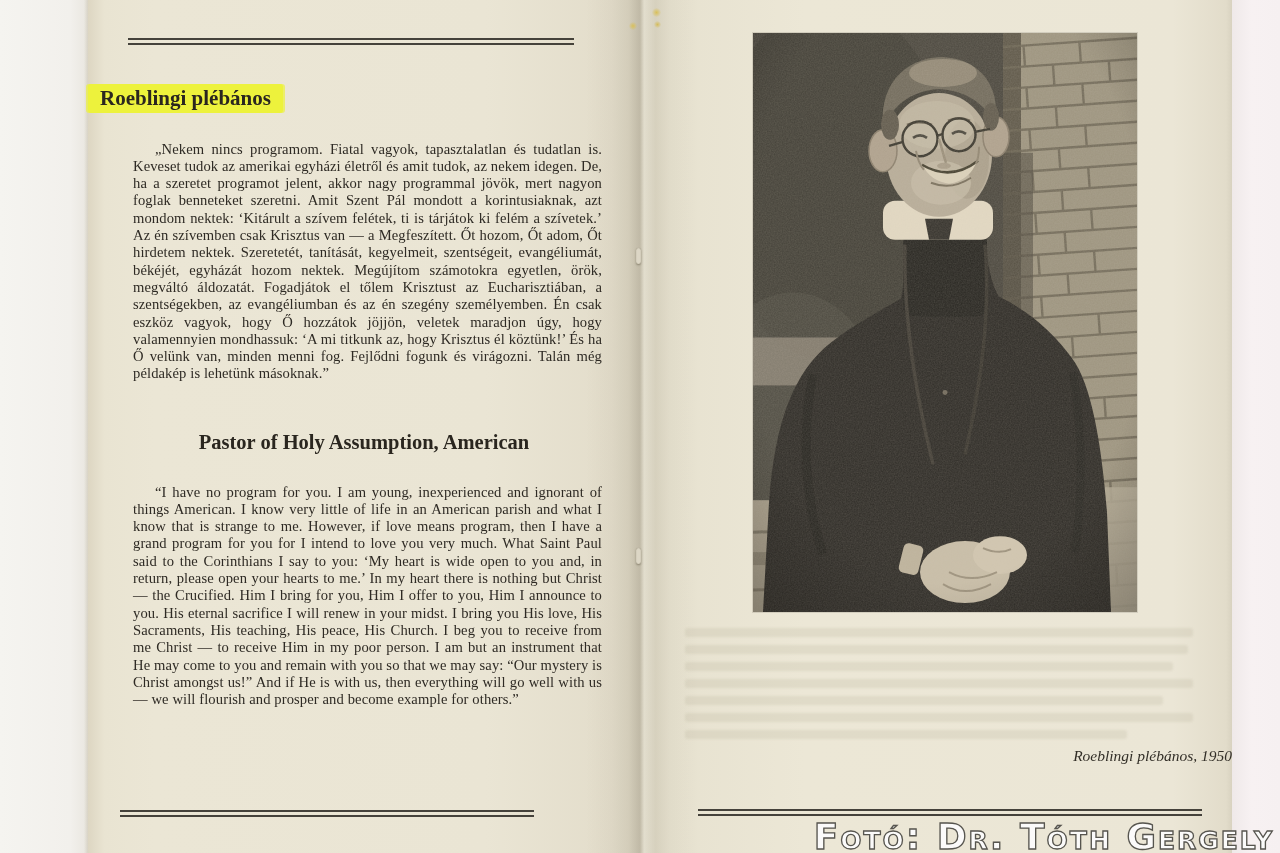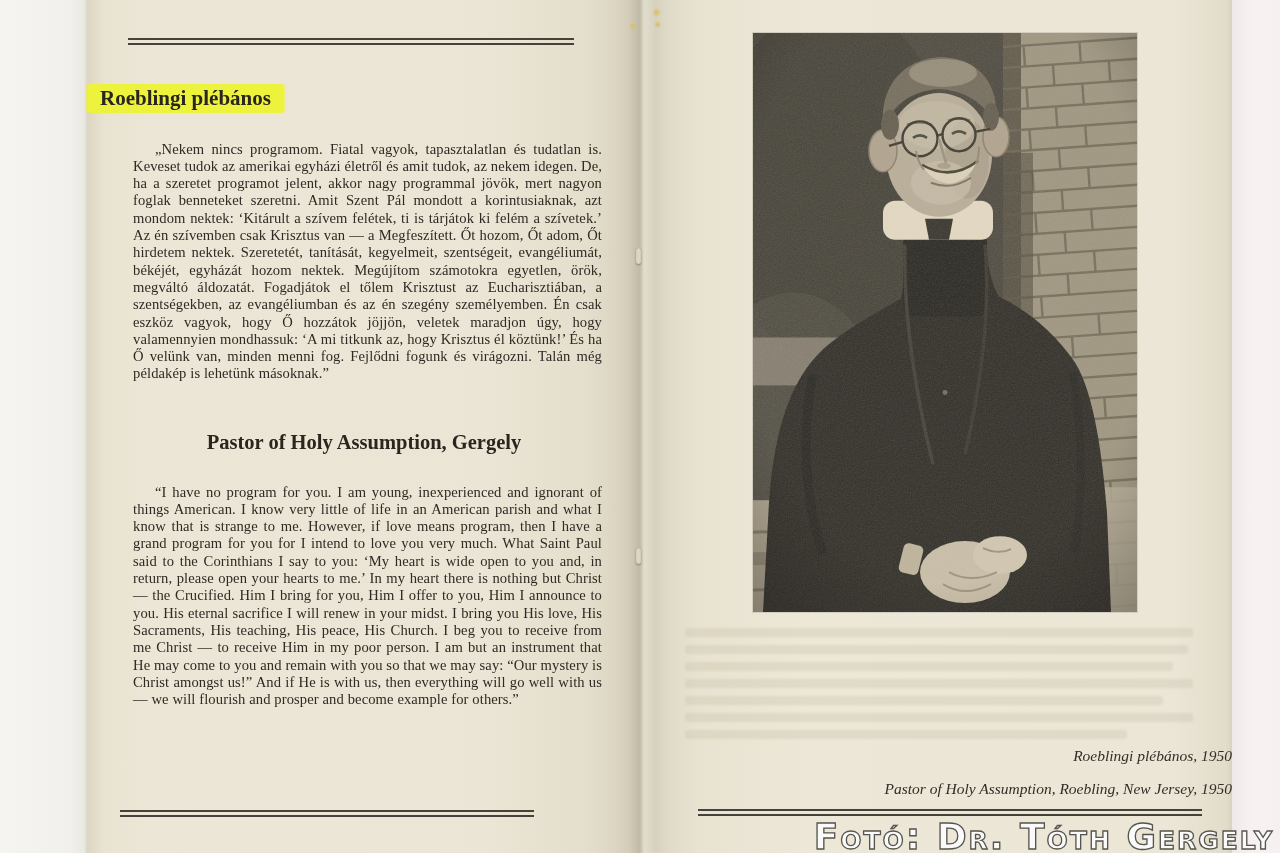--- a/index.html
+++ b/index.html
@@ -79,21 +79,21 @@
 <div class="page-edge"></div>
 
 <div class="book">
 
   <div class="page-left">
     <div class="rule rule-top-left"></div>
     <div class="title-hu">
       <span class="highlight">Roeblingi plébános</span>
     </div>
     <p class="para para-hu">„Nekem nincs programom. Fiatal vagyok, tapasztalatlan és tudatlan is. Keveset tudok az amerikai egyházi életről és amit tudok, az nekem idegen. De, ha a szeretet programot jelent, akkor nagy programmal jövök, mert nagyon foglak benneteket szeretni. Amit Szent Pál mondott a korintusiaknak, azt mondom nektek: ‘Kitárult a szívem felétek, ti is tárjátok ki felém a szívetek.’ Az én szívemben csak Krisztus van — a Megfeszített. Őt hozom, Őt adom, Őt hirdetem nektek. Szeretetét, tanítását, kegyelmeit, szentségeit, evangéliumát, békéjét, egyházát hozom nektek. Megújítom számotokra egyetlen, örök, megváltó áldozatát. Fogadjátok el tőlem Krisztust az Eucharisztiában, a szentségekben, az evangéliumban és az én szegény személyemben. Én csak eszköz vagyok, hogy Ő hozzátok jöjjön, veletek maradjon úgy, hogy valamennyien mondhassuk: ‘A mi titkunk az, hogy Krisztus él köztünk!’ És ha Ő velünk van, minden menni fog. Fejlődni fogunk és virágozni. Talán még példakép is lehetünk másoknak.”</p>
-    <div class="heading-en">Pastor of Holy Assumption, Gergely</div>
+    <div class="heading-en">Pastor of Holy Assumption, American</div>
     <p class="para para-en">“I have no program for you. I am young, inexperienced and ignorant of things American. I know very little of life in an American parish and what I know that is strange to me. However, if love means program, then I have a grand program for you for I intend to love you very much. What Saint Paul said to the Corinthians I say to you: ‘My heart is wide open to you and, in return, please open your hearts to me.’ In my heart there is nothing but Christ — the Crucified. Him I bring for you, Him I offer to you, Him I announce to you. His eternal sacrifice I will renew in your midst. I bring you His love, His Sacraments, His teaching, His peace, His Church. I beg you to receive from me Christ — to receive Him in my poor person. I am but an instrument that He may come to you and remain with you so that we may say: “Our mystery is Christ amongst us!” And if He is with us, then everything will go well with us — we will flourish and prosper and become example for others.”</p>
     <div class="rule rule-bottom-left"></div>
   </div>
 
   <div class="page-right">
     <div class="photo">
       <svg viewBox="0 0 384 580" preserveAspectRatio="none">
         <defs>
           <clipPath id="brickClip">
               <rect x="250" y="0" width="134" height="580"></rect>
@@ -246,21 +246,20 @@
       <div class="ghost-line" style="width:100%"></div>
       <div class="ghost-line" style="width:99%"></div>
       <div class="ghost-line" style="width:96%"></div>
       <div class="ghost-line" style="width:100%"></div>
       <div class="ghost-line" style="width:94%"></div>
       <div class="ghost-line" style="width:100%"></div>
       <div class="ghost-line" style="width:87%"></div>
     </div>
 
     <div class="caption caption-hu">Roeblingi plébános, 1950</div>
-    <div class="caption caption-en">Pastor of Holy Assumption, Roebling, New Jersey, 1950</div>
     <div class="rule rule-bottom-right"></div>
   </div>
 
   <div class="gutter-shade"></div>
   <div class="staple" style="top:248px;"></div>
   <div class="staple" style="top:548px;"></div>
   <div class="stain" style="left:564px;top:8px;width:9px;height:9px;background:radial-gradient(circle,#d9c05a 0%,rgba(217,192,90,0) 75%);"></div>
   <div class="stain" style="left:541px;top:22px;width:8px;height:8px;background:radial-gradient(circle,#d9c05a 0%,rgba(217,192,90,0) 75%);"></div>
   <div class="stain" style="left:566px;top:21px;width:7px;height:7px;background:radial-gradient(circle,#d5bd5c 0%,rgba(213,189,92,0) 75%);"></div>
 </div>

